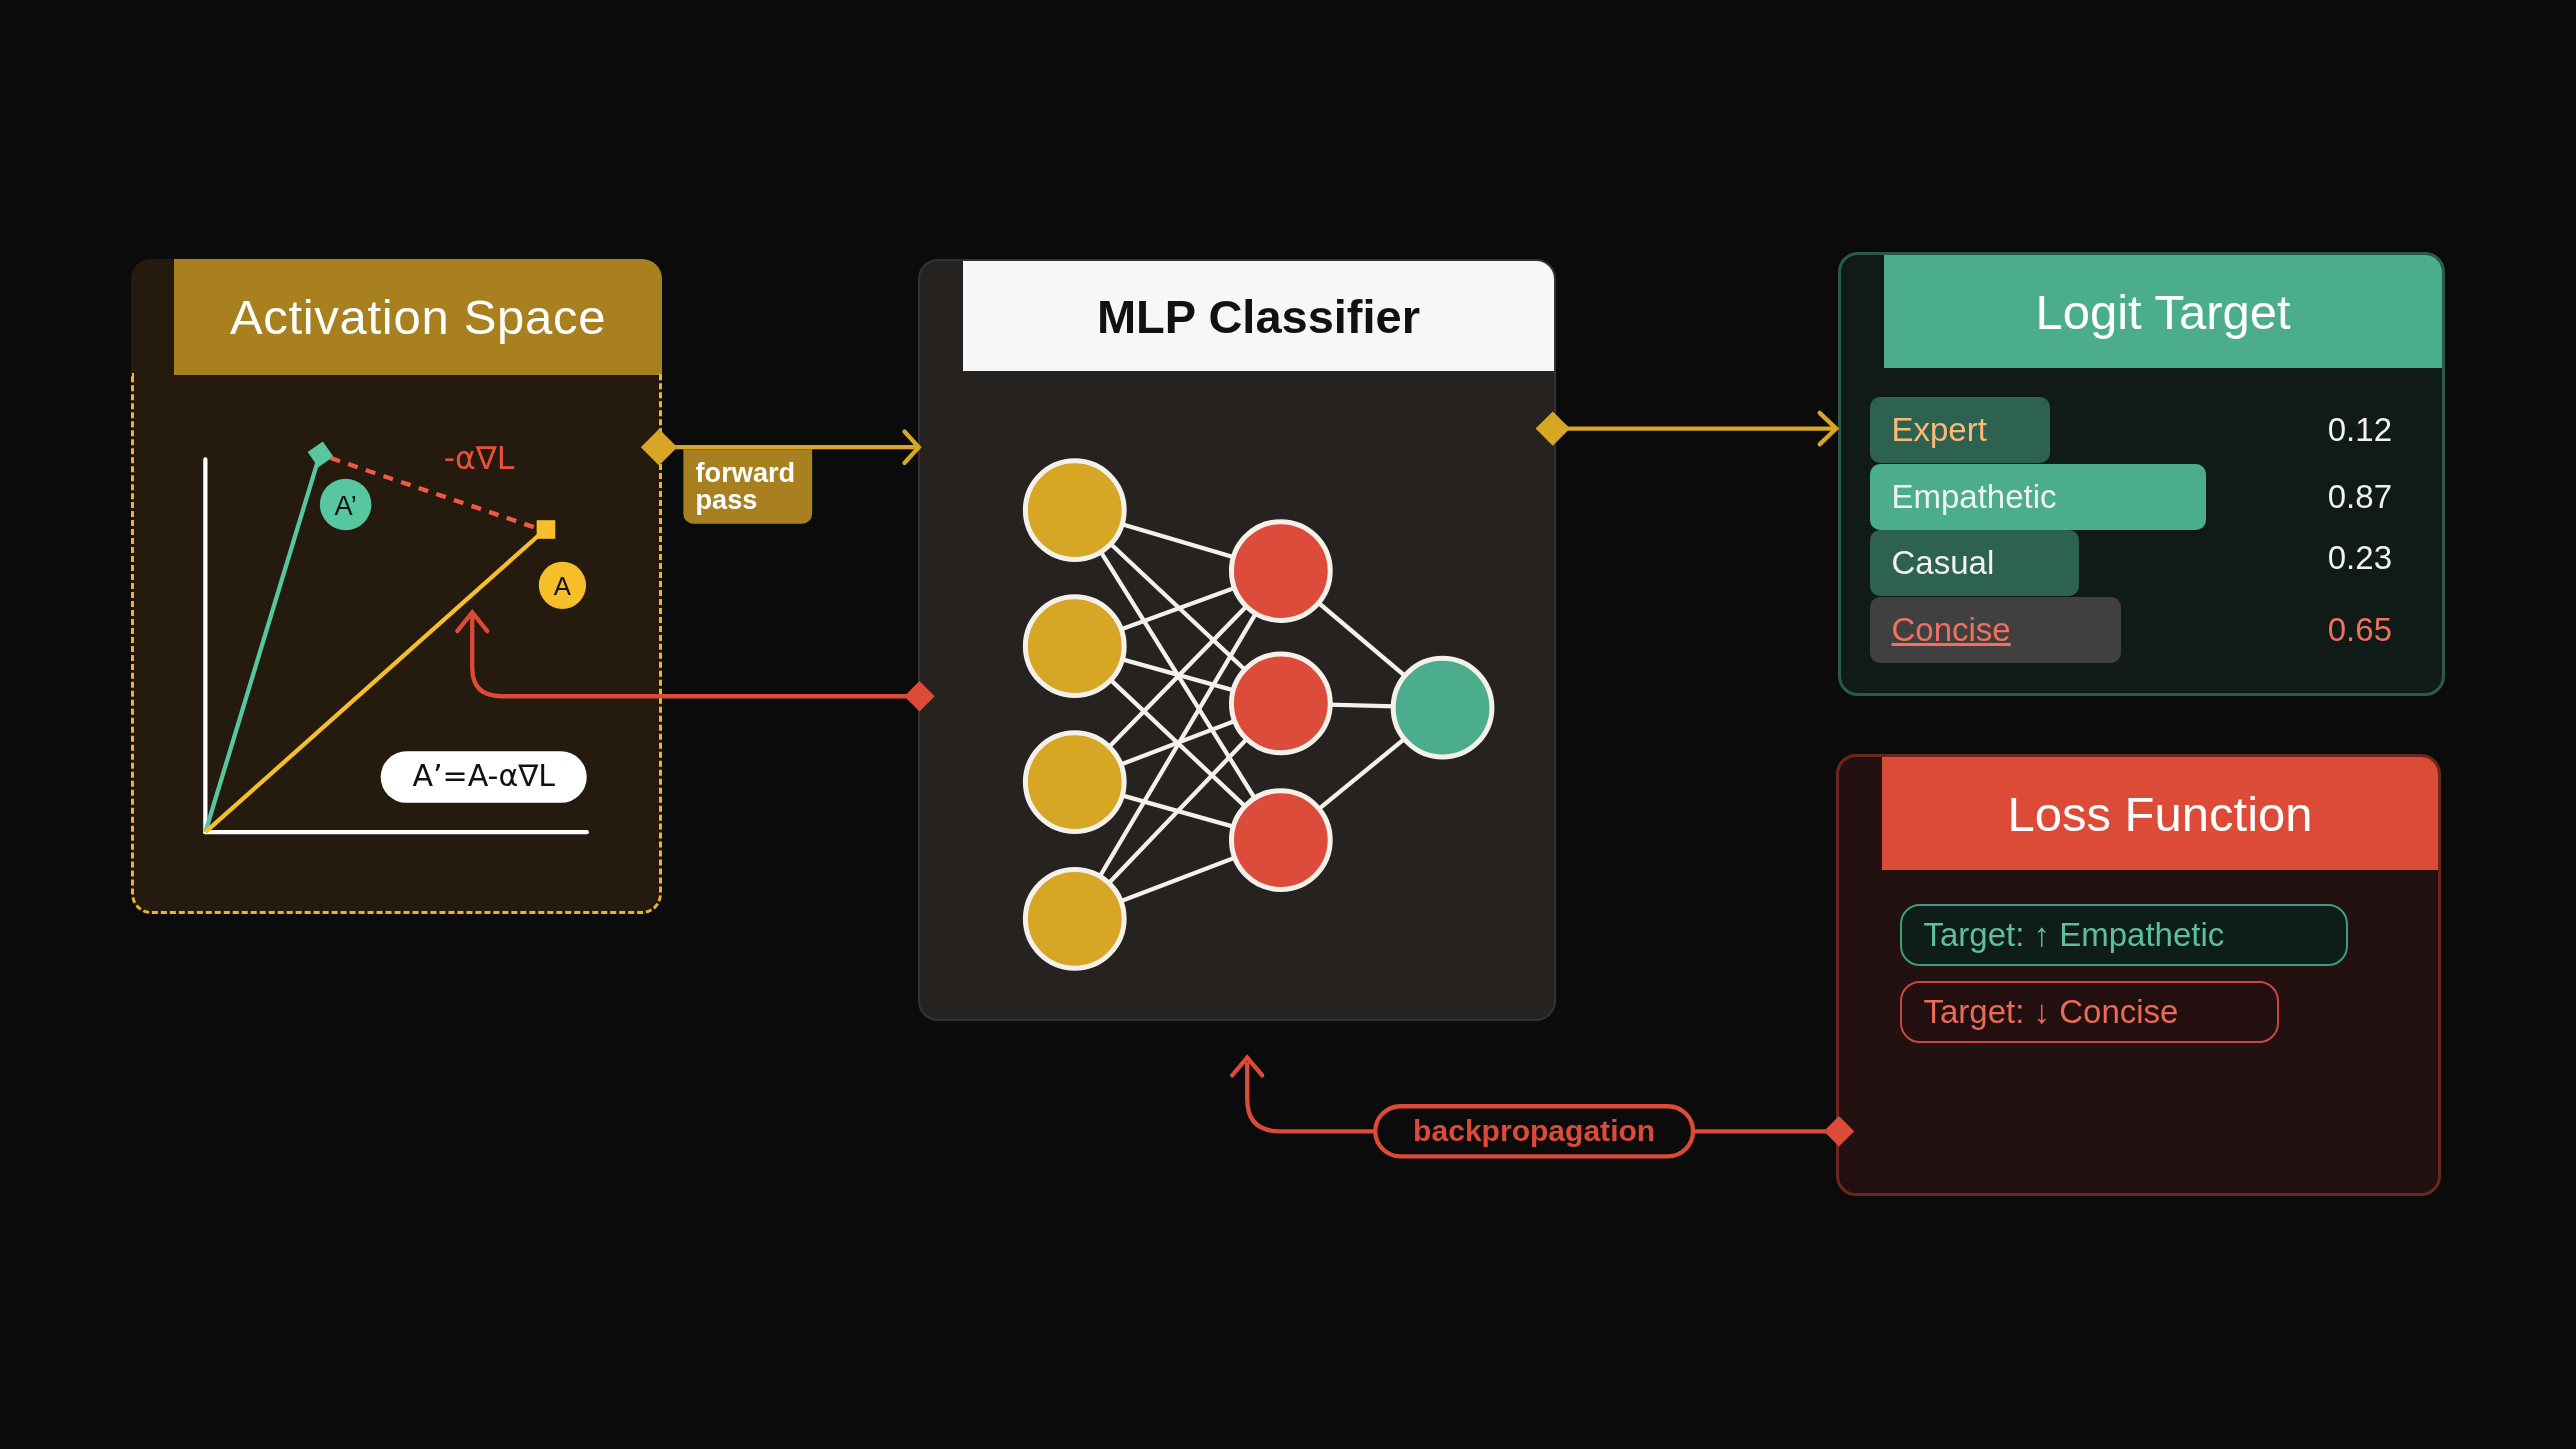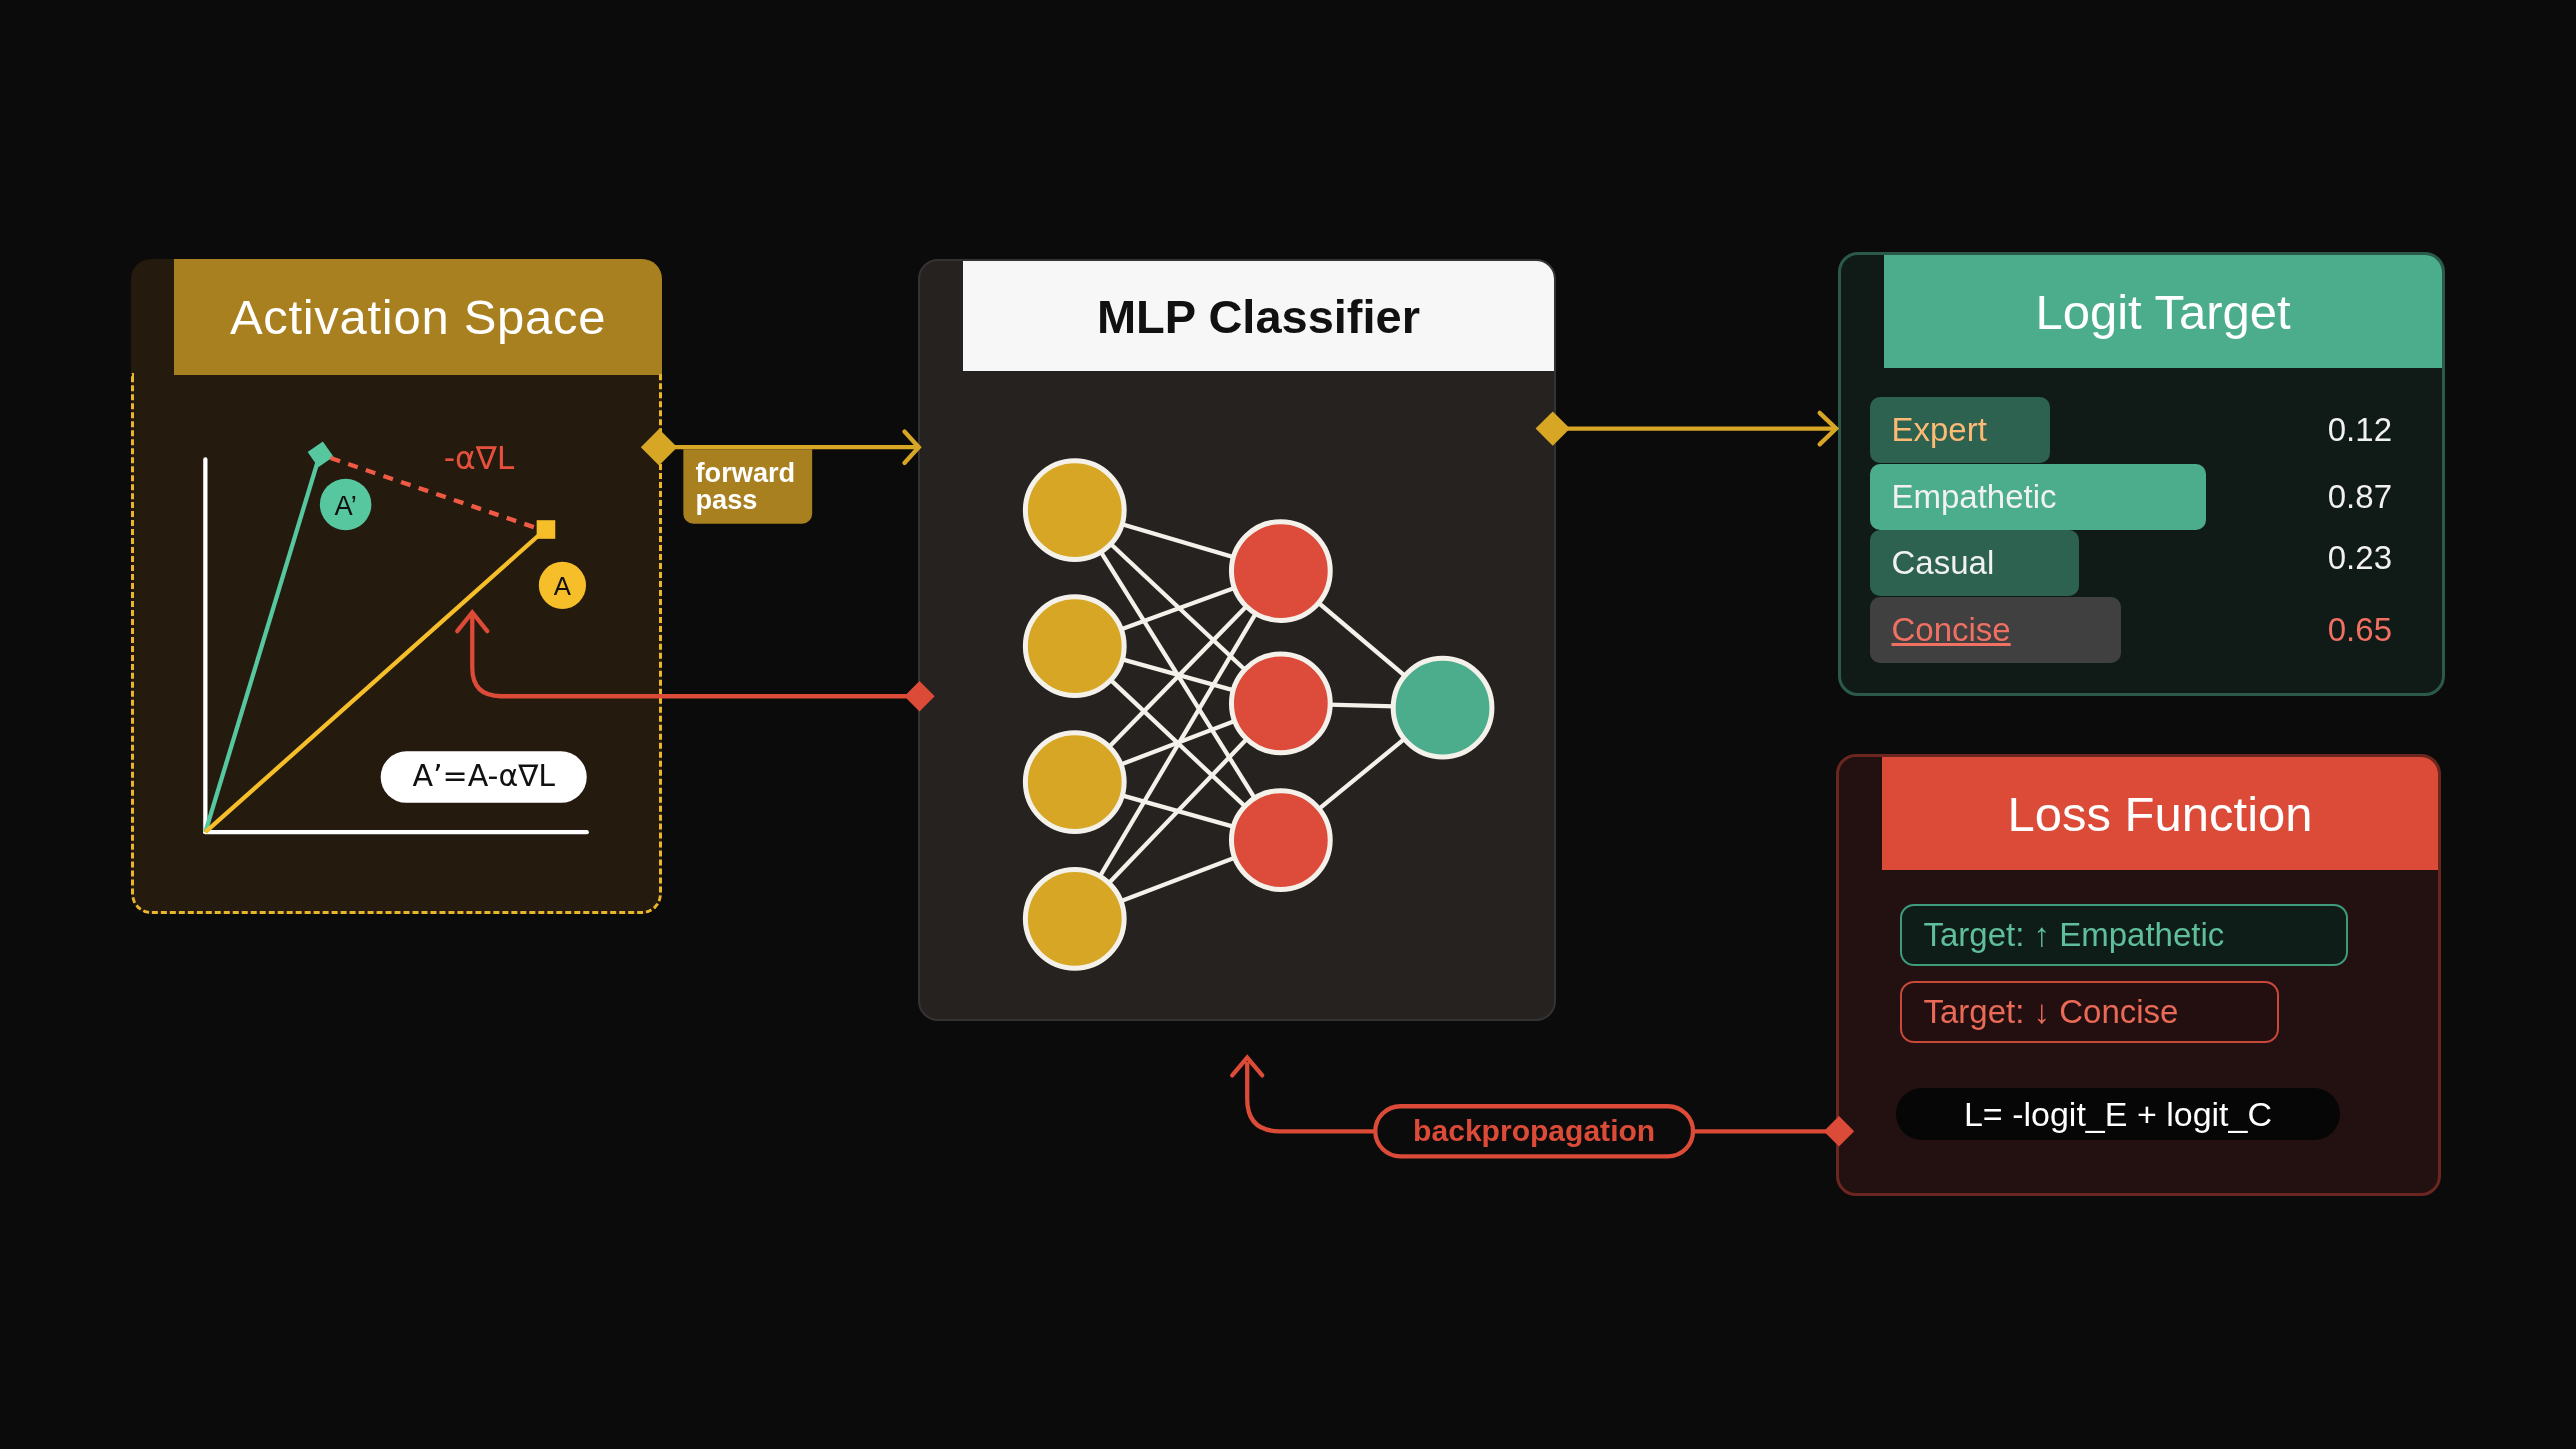--- a/index.html
+++ b/index.html
@@ -12,21 +12,21 @@
   #activation .dash { position:absolute; inset:0; border:3.6px dashed #e9b52b; border-radius:20px; border-top:none; top:114px; border-top-left-radius:0; border-top-right-radius:0; }
   #activation .panel-header { height:116px; background:#a8801f; color:#fff; font-size:49px; letter-spacing:0.7px; }
   #mlp { left:918px; top:259px; width:638px; height:762px; background:#262220; border:2.9px solid #333; }
   #mlp .panel-header { height:110px; background:#f7f7f7; color:#111; font-size:47px; font-weight:600; }
   #logit { left:1838px; top:252px; width:607px; height:444px; background:#101b18; border:3.6px solid #2b5a4a; }
   #logit .panel-header { height:113px; background:#4bad8c; color:#fff; font-size:49px; }
   #loss { left:1836px; top:754px; width:605px; height:442px; background:#231111; border:3.6px solid #6b2620; }
   #loss .panel-header { height:113px; background:#dc4a38; color:#fff; font-size:49px; }
   .bar-row { position:absolute; left:29px; height:66px; border-radius:10px; display:flex; align-items:center; padding-left:21.5px; box-sizing:border-box; font-size:33px; color:#f1f1f1; }
   .bar-val { position:absolute; right:50px; font-size:33px; color:#f1f1f1; }
-  .target-box { position:absolute; box-sizing:border-box; border-radius:14px; border:2.9px solid; display:flex; align-items:center; padding-left:21.5px; font-size:33px; }
+  .target-box { position:absolute; box-sizing:border-box; border-radius:20px; border:2.9px solid; display:flex; align-items:center; padding-left:21.5px; font-size:33px; }
   .formula-pill { position:absolute; background:#060606; color:#fff; border-radius:29px; display:flex; align-items:center; justify-content:center; font-size:34px; }
 </style>
 </head>
 <body>
 
 <div class="panel" id="activation">
   <div class="panel-header">Activation Space</div>
   <div class="dash"></div>
 </div>
 
@@ -45,21 +45,20 @@
       <div class="bar-val" style="top: 284px; color: rgb(241, 241, 241);">0.23</div>
       <div class="bar-row" style="top: 342px; width: 251px; background: #404040; color: rgb(240, 112, 98); text-decoration: underline;">Concise</div>
       <div class="bar-val" style="top: 356px; color: rgb(240, 112, 98);">0.65</div>
     </div>
 </div>
 
 <div class="panel" id="loss">
   <div class="panel-header">Loss Function</div>
   <div class="target-box" style="left:61px; top:147px; width:448px; height:62px; border-color:#3e9b7c; background:#0f1d18; color:#5fbf9c;">Target: ↑ Empathetic</div>
   <div class="target-box" style="left:61px; top:224px; width:379px; height:62px; border-color:#c8483a; background:#230f0f; color:#ea6a58;">Target: ↓ Concise</div>
-  <div class="formula-pill" style="left:57px; top:331px; width:444px; height:52px;">L= -logit_E + logit_C</div>
 </div>
 
 <svg class="abs" style="left:0; top:0;" width="2576" height="1449" viewBox="0 0 3600 2025">
 
   <g>
     <line x1="287" y1="642" x2="287" y2="1163" stroke="#fff" stroke-width="6" stroke-linecap="round"></line>
     <line x1="287" y1="1163" x2="820" y2="1163" stroke="#fff" stroke-width="6" stroke-linecap="round"></line>
   </g>
 
   <line x1="287" y1="1163" x2="447" y2="635" stroke="#56c79f" stroke-width="6"></line>

